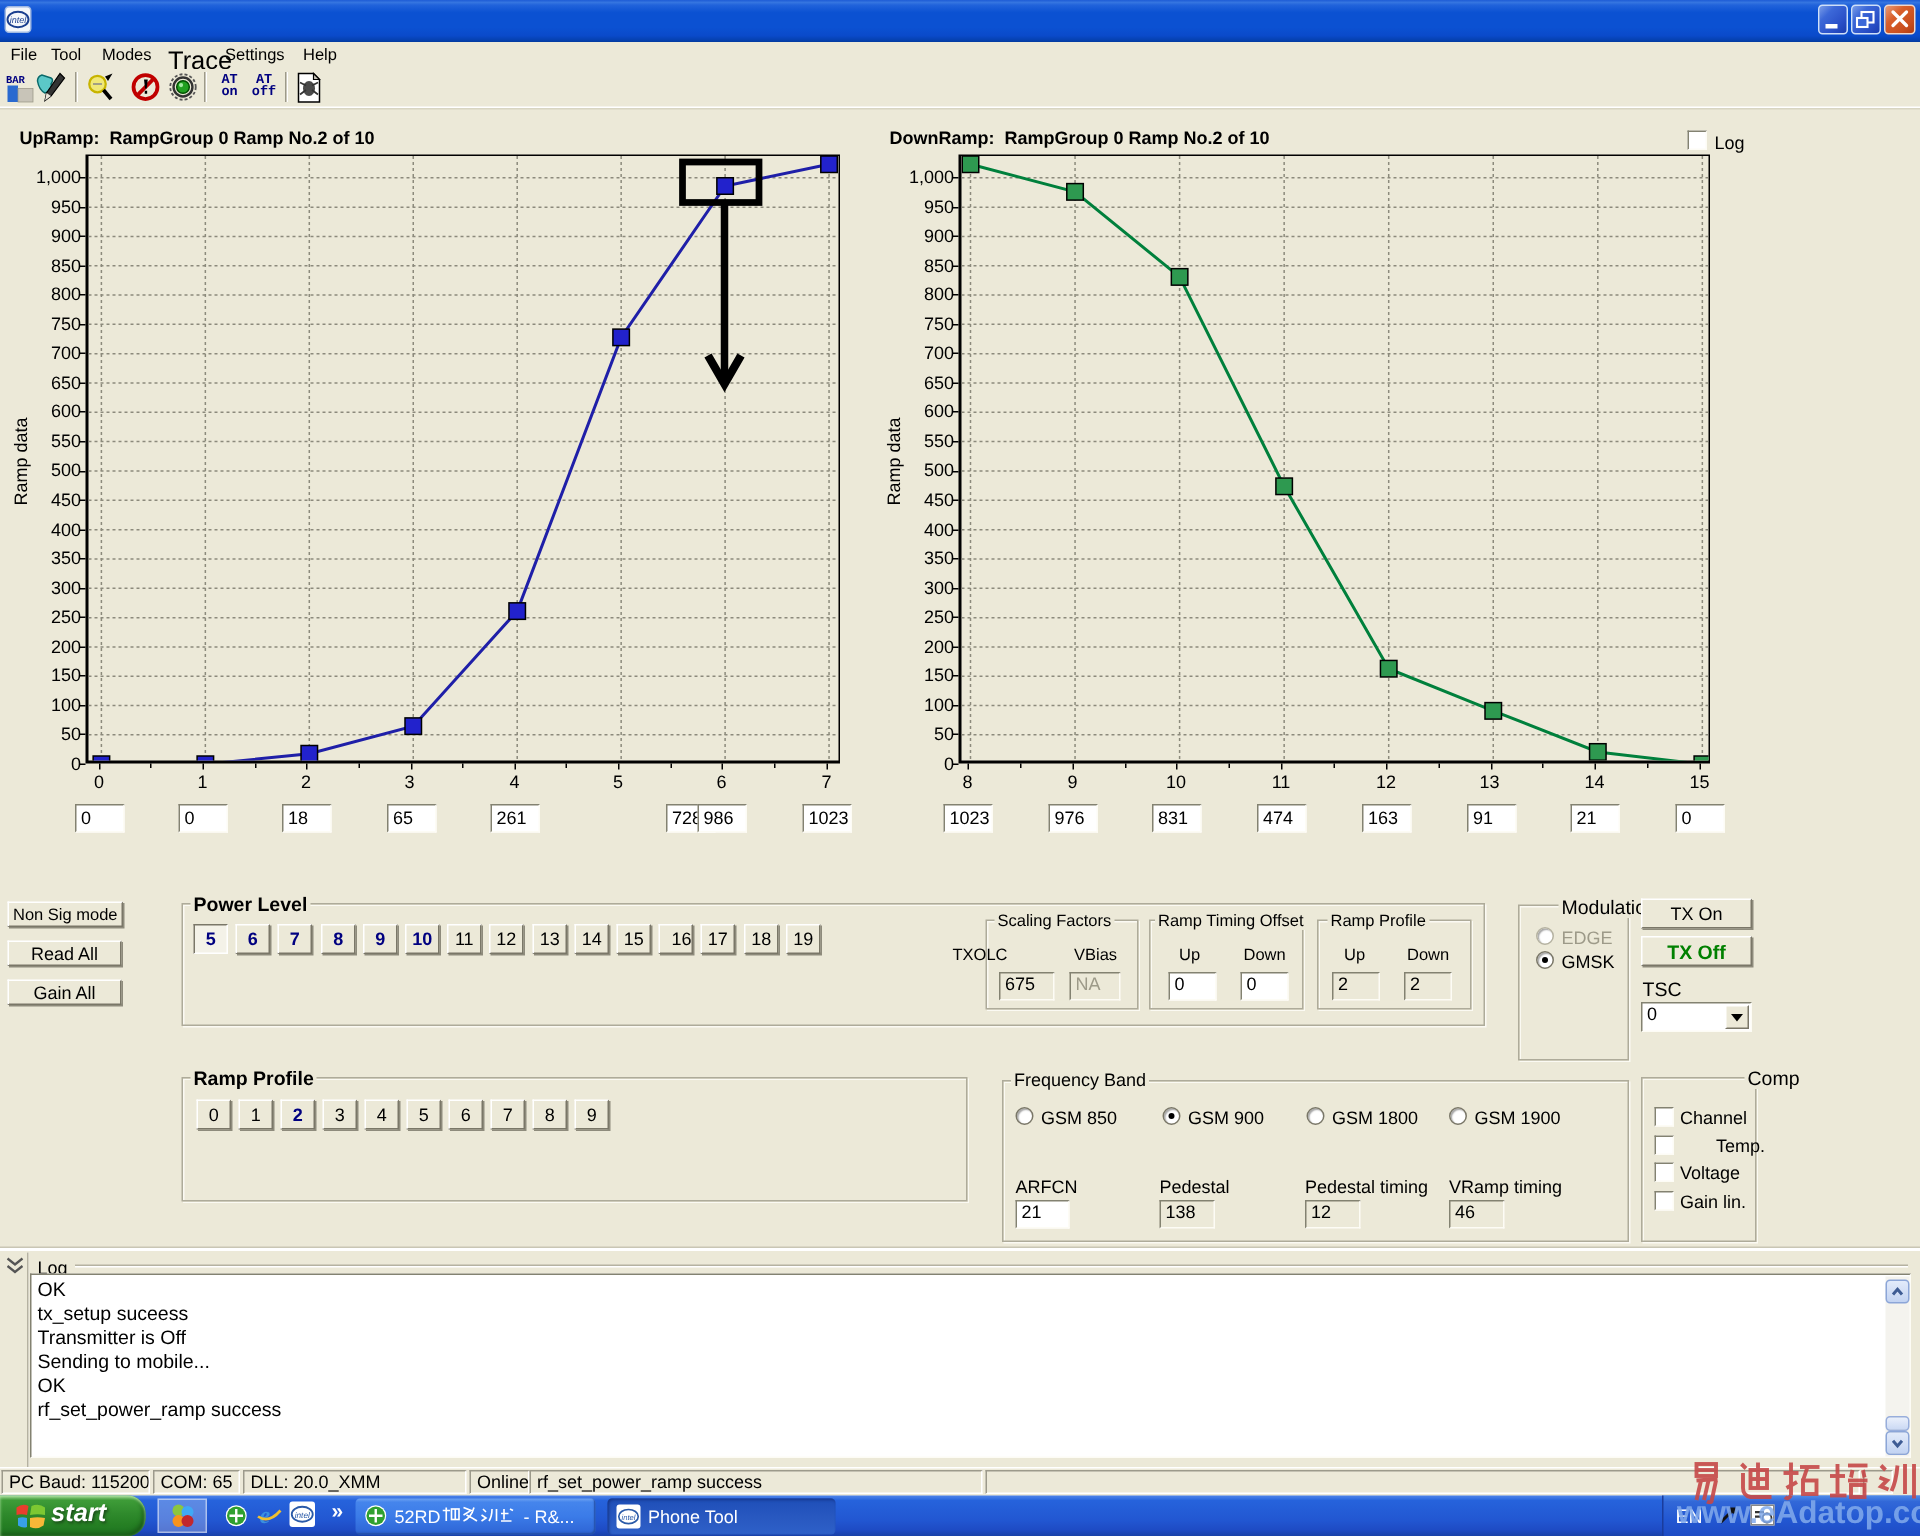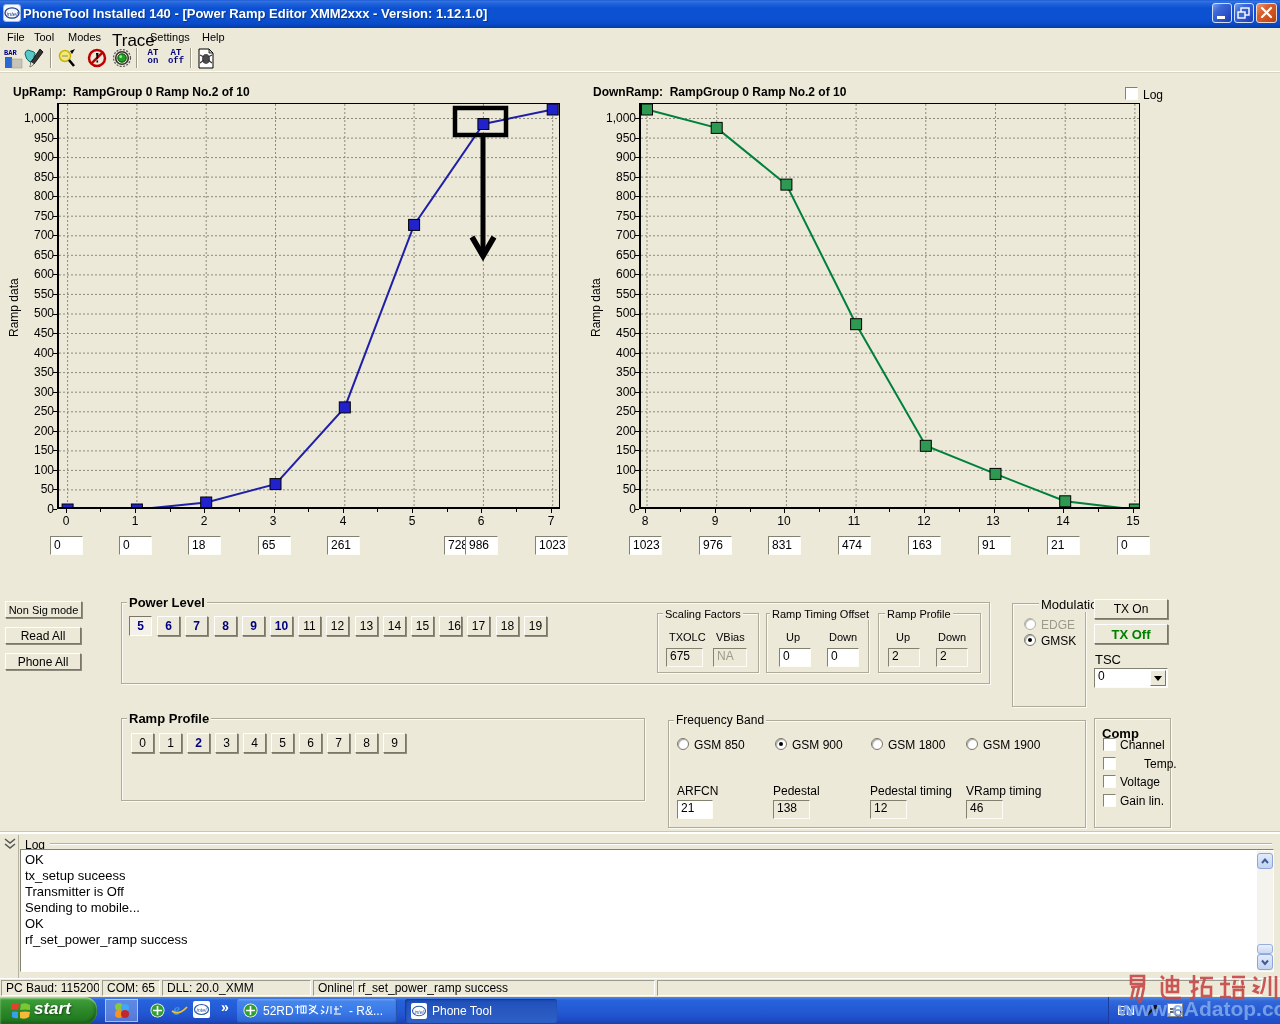--- a/index.html
+++ b/index.html
@@ -22,21 +22,20 @@
 .numb { font-weight:bold; color:#000080; }
 </style></head><body>
 
 <div class="ab" style="left:0;top:0;width:1280px;height:28px;background:linear-gradient(180deg,#1E5CD6 0%,#3575E0 6%,#2163DB 12%,#0B51D2 30%,#0B51D2 65%,#0A4ACA 85%,#0540AE 96%,#033A9E 100%);">
  <div class="ab" style="left:3px;top:4px;width:18px;height:18px;background:#F5F7FA;border-radius:3px;border:1px solid #9FB8E2;">
   <svg width="16" height="16" viewBox="0 0 16 16">
         <ellipse cx="8" cy="8" rx="7" ry="5.2" fill="none" stroke="#1B3F8F" stroke-width="1.3"></ellipse>
         <text x="8" y="10.5" font-size="6" font-family="Liberation Sans" fill="#1B3F8F" text-anchor="middle" font-style="italic">intel</text>
       </svg>
  </div>
- <div class="ab" style="left:23px;top:6px;font-size:13px;font-weight:bold;color:#fff;text-shadow:1px 1px 1px #0A3580;white-space:nowrap;">PhoneTool Installed 140 - [Power Ramp Editor XMM2xxx - Version: 1.12.1.0]</div>
  <div class="ab" style="left:1212px;top:3px;width:20px;height:20px;border-radius:3px;border:1px solid #CFE0F8;background:linear-gradient(135deg,#7A9DE8 0%,#3C68D8 30%,#2A50C8 70%,#1A3CB0 100%);">
    <div class="ab" style="left:4px;top:12px;width:8px;height:3px;background:#fff;"></div>
  </div>
  <div class="ab" style="left:1234px;top:3px;width:20px;height:20px;border-radius:3px;border:1px solid #CFE0F8;background:linear-gradient(135deg,#7A9DE8 0%,#3C68D8 30%,#2A50C8 70%,#1A3CB0 100%);">
    <svg width="18" height="18" viewBox="0 0 18 18">
         <rect x="6" y="4" width="8" height="7" fill="none" stroke="#fff" stroke-width="1.4"></rect>
         <rect x="3" y="8" width="7" height="6" fill="#3C68D8" stroke="#fff" stroke-width="1.4"></rect>
       </svg>
  </div>
  <div class="ab" style="left:1256px;top:3px;width:21px;height:20px;border-radius:3px;border:1px solid #F0D8CC;background:linear-gradient(135deg,#E89C78 0%,#D95F2B 35%,#C94E1D 75%,#B03C12 100%);">
@@ -266,41 +265,41 @@
 <div class="xlab" style="left:909px;top:514px;">12</div>
 <div class="vbox" style="left:908px;top:536px;">163</div>
 <div class="xlab" style="left:978px;top:514px;">13</div>
 <div class="vbox" style="left:978px;top:536px;">91</div>
 <div class="xlab" style="left:1048px;top:514px;">14</div>
 <div class="vbox" style="left:1047px;top:536px;">21</div>
 <div class="xlab" style="left:1118px;top:514px;">15</div>
 <div class="vbox" style="left:1117px;top:536px;">0</div>
 <div class="btn3" style="left:5px;top:601px;width:77px;height:17px;font-size:11px;padding-top:2px;">Non Sig mode</div>
 <div class="btn3" style="left:5px;top:627px;width:76px;height:17px;font-size:12px;padding-top:1px;">Read All</div>
-<div class="btn3" style="left:5px;top:653px;width:76px;height:17px;font-size:12px;padding-top:1px;">Phone All</div>
+<div class="btn3" style="left:5px;top:653px;width:76px;height:17px;font-size:12px;padding-top:1px;">Gain All</div>
 <div class="gbox" style="left:121px;top:602px;width:869px;height:82px;"></div>
 <div class="glab" style="left:127px;top:595px;font-size:13px;font-weight:bold;">Power Level</div>
 <div class="num numb" style="left:129px;top:616px;background:#F4F2E8;border-color:#7A7768 #FFFFFF #FFFFFF #7A7768;box-shadow:none;">5</div>
 <div class="num numb" style="left:157px;top:616px;">6</div>
 <div class="num numb" style="left:185px;top:616px;">7</div>
 <div class="num numb" style="left:214px;top:616px;">8</div>
 <div class="num numb" style="left:242px;top:616px;">9</div>
 <div class="num numb" style="left:270px;top:616px;">10</div>
 <div class="num" style="left:298px;top:616px;">11</div>
 <div class="num" style="left:326px;top:616px;">12</div>
 <div class="num" style="left:355px;top:616px;">13</div>
 <div class="num" style="left:383px;top:616px;">14</div>
 <div class="num" style="left:411px;top:616px;">15</div>
 <div class="num" style="left:439px;top:616px;text-align:right;">16</div>
 <div class="num" style="left:467px;top:616px;">17</div>
 <div class="num" style="left:496px;top:616px;">18</div>
 <div class="num" style="left:524px;top:616px;">19</div>
 <div class="gbox" style="left:657px;top:613px;width:102px;height:60px;"></div>
 <div class="glab" style="left:663px;top:608px;font-size:11px;">Scaling Factors</div>
-<div class="lbl" style="left:669px;top:631px;font-size:11px;">TXOLC</div>
+<div class="lbl" style="left:635px;top:631px;font-size:11px;">TXOLC</div>
 <div class="lbl" style="left:716px;top:631px;font-size:11px;">VBias</div>
 <div class="sunk sunkd" style="left:666px;top:648px;width:37px;height:19px;">675</div>
 <div class="sunk sunkd" style="left:713px;top:648px;width:34px;height:19px;color:#9D9A89;">NA</div>
 <div class="gbox" style="left:766px;top:613px;width:103px;height:60px;"></div>
 <div class="glab" style="left:770px;top:608px;font-size:11px;">Ramp Timing Offset</div>
 <div class="lbl" style="left:786px;top:631px;font-size:11px;">Up</div>
 <div class="lbl" style="left:829px;top:631px;font-size:11px;">Down</div>
 <div class="sunk" style="left:779px;top:648px;width:32px;height:19px;">0</div>
 <div class="sunk" style="left:827px;top:648px;width:32px;height:19px;">0</div>
 <div class="gbox" style="left:878px;top:613px;width:103px;height:60px;"></div>
@@ -350,21 +349,21 @@
 <div class="lbl" style="left:983px;top:738px;">GSM 1900</div>
 <div class="lbl" style="left:677px;top:784px;">ARFCN</div>
 <div class="sunk" style="left:677px;top:800px;width:36px;height:19px;">21</div>
 <div class="lbl" style="left:773px;top:784px;">Pedestal</div>
 <div class="sunk sunkd" style="left:773px;top:800px;width:37px;height:19px;">138</div>
 <div class="lbl" style="left:870px;top:784px;">Pedestal timing</div>
 <div class="sunk sunkd" style="left:870px;top:800px;width:37px;height:19px;">12</div>
 <div class="lbl" style="left:966px;top:784px;">VRamp timing</div>
 <div class="sunk sunkd" style="left:966px;top:800px;width:37px;height:19px;">46</div>
 <div class="gbox" style="left:1094px;top:718px;width:77px;height:110px;"></div>
-<div class="glab" style="left:1100px;top:711px;font-size:13px;font-weight:bold;margin-top:15px;">Comp</div>
+<div class="glab" style="left:1163px;top:711px;font-size:13px;font-weight:normal;">Comp</div>
 <div class="chk" style="left:1103px;top:738px;"></div>
 <div class="lbl" style="left:1120px;top:738px;">Channel</div>
 <div class="chk" style="left:1103px;top:757px;"></div>
 <div class="lbl" style="left:1144px;top:757px;">Temp.</div>
 <div class="chk" style="left:1103px;top:775px;"></div>
 <div class="lbl" style="left:1120px;top:775px;">Voltage</div>
 <div class="chk" style="left:1103px;top:794px;"></div>
 <div class="lbl" style="left:1120px;top:794px;">Gain lin.</div>
 
 <div class="ab" style="left:0;top:832px;width:1280px;height:2px;background:#FFF;box-shadow:0 -1px 0 #C9C6B4;"></div>

